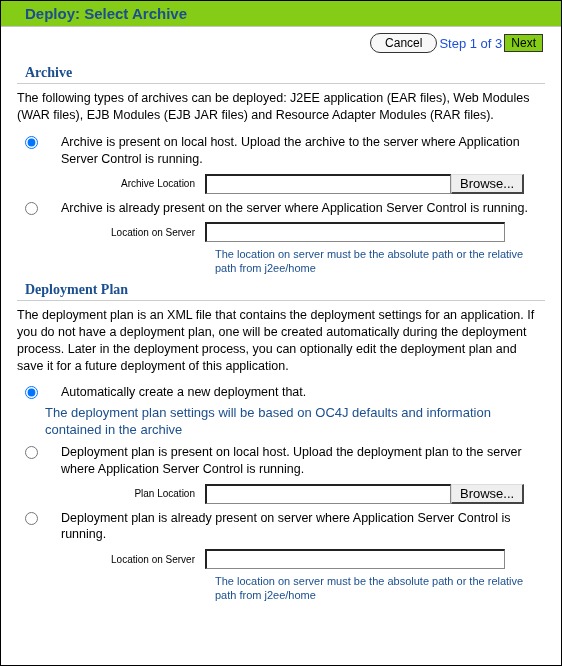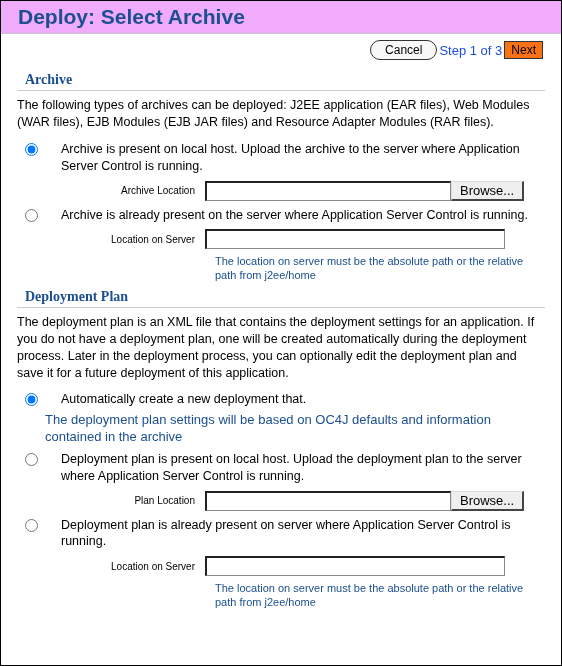--- a/index.html
+++ b/index.html
@@ -12,25 +12,25 @@
   }
   .page {
     width: 562px;
     height: 666px;
     border: 1px solid #000;
     padding: 0;
     overflow: hidden;
   }
   .page-title {
     font-family: Verdana, Arial, sans-serif;
-    font-size: 21px;
+    font-size: 15px;
     font-weight: bold;
     color: #1b4f8f;
-    background: #f0abfc;
-    padding: 4px 17px;
+    background: #84cc16;
+    padding: 4px 24px;
     border-bottom: 1px solid #c0c6cc;
   }
   .topbar {
     display: flex;
     justify-content: flex-end;
     align-items: center;
     gap: 2px;
     padding: 6px 18px 6px 10px;
   }
   .oval-btn {
@@ -46,21 +46,21 @@
   .step-text {
     font-family: Verdana, Arial, sans-serif;
     color: #1d4ed8;
     font-size: 13px;
   }
   .rect-btn {
     font-family: Arial, sans-serif;
     font-size: 12px;
     padding: 0 6px;
     border: 1px solid #333;
-    background: #f97316;
+    background: #84cc16;
     cursor: pointer;
     line-height: 16px;
   }
   .content {
     padding: 0 16px 10px 16px;
   }
   .section-title {
     font-family: Liberation Serif, serif;
     color: #1b4f8f;
     font-weight: bold;

